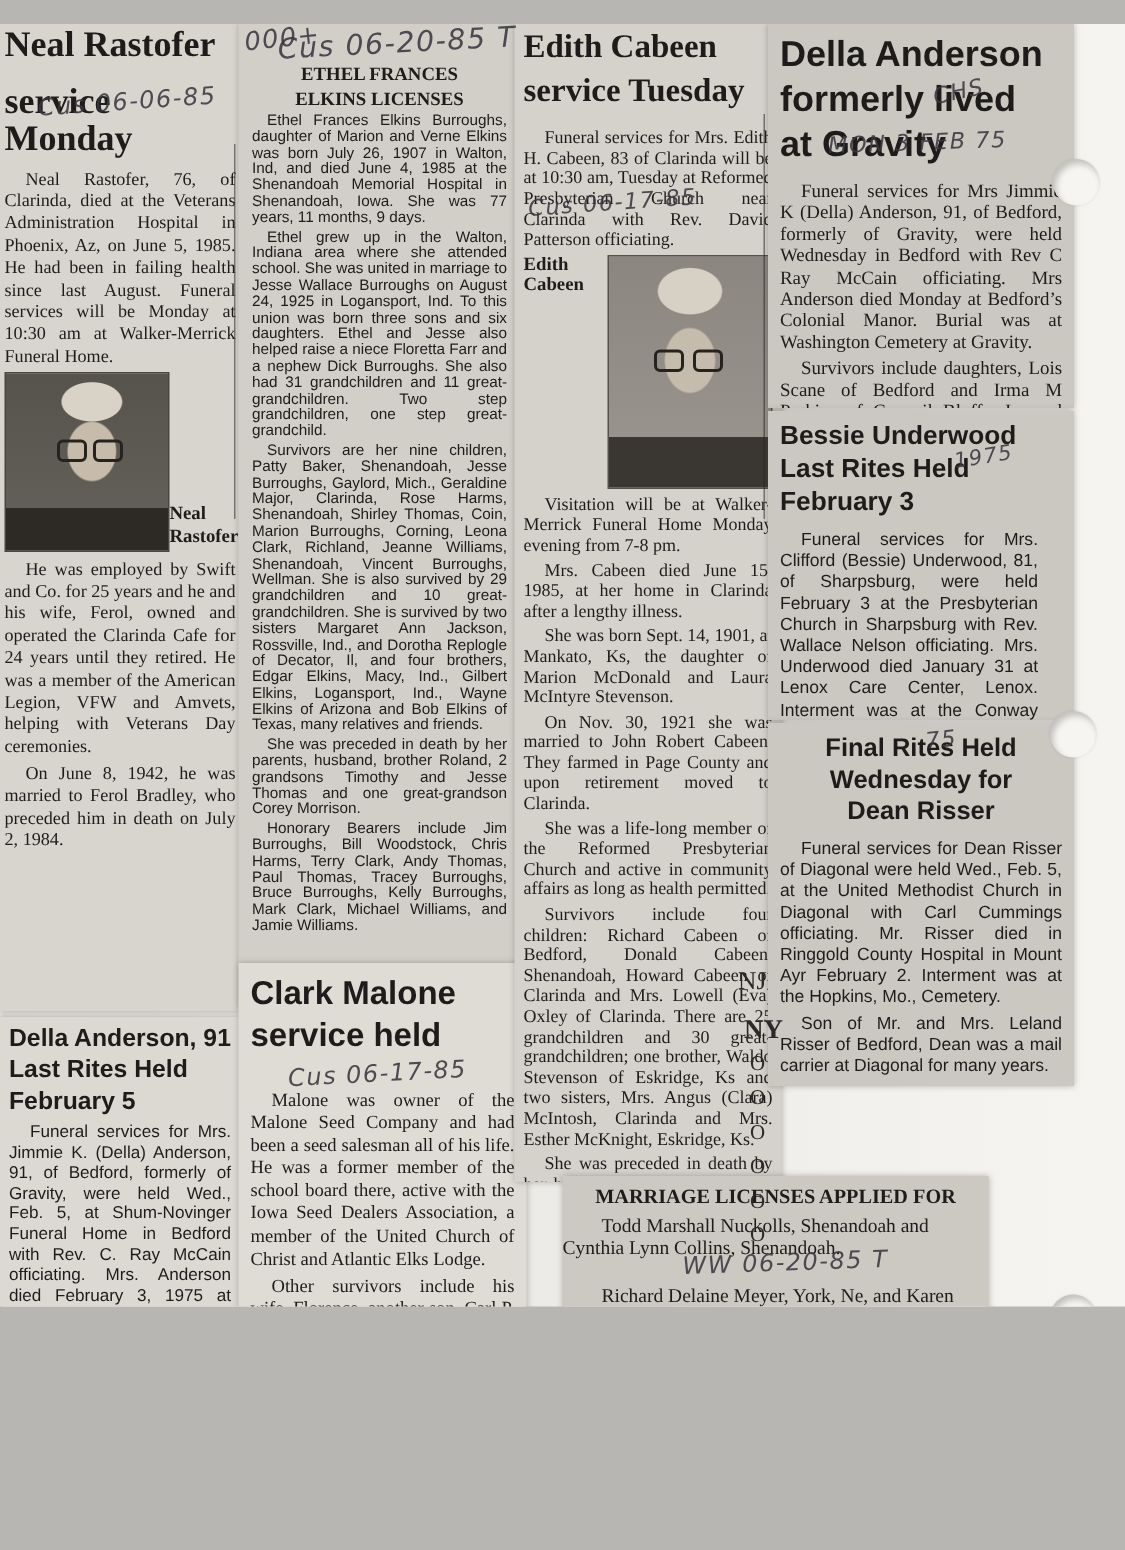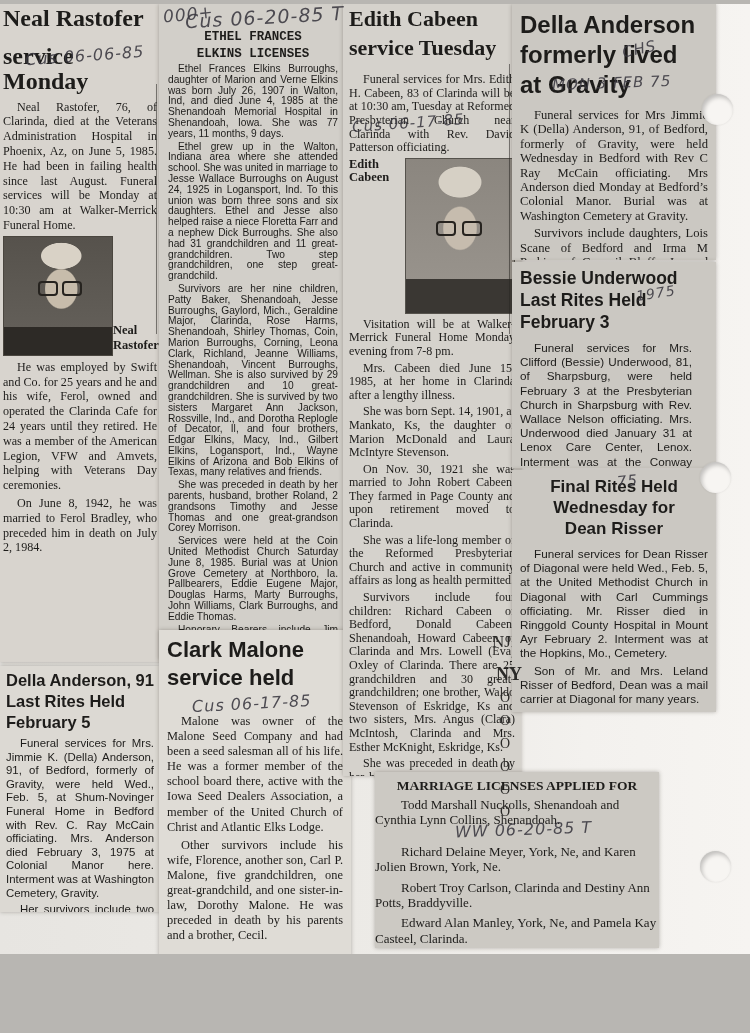--- a/index.html
+++ b/index.html
@@ -1,28 +1,28 @@
 <!DOCTYPE html>
 <html><head>
 <meta charset="utf-8">
 <style>
   html,body{margin:0;padding:0;background:#b8b6b2;}
   .page{
-    position:relative;width:750px;height:950px;margin:4px auto;overflow:hidden;
+    position:relative;width:750px;height:855px;margin:16px auto;overflow:hidden;
     background:linear-gradient(90deg,#e7e5e1 0%,#edebe7 55%,#f3f1ee 78%,#f6f4f1 100%);
     font-family:"Liberation Serif", serif;color:#1d1c1a;
   }
   .clip{position:absolute;overflow:hidden;box-shadow:0 0 4px rgba(60,55,45,.35);}
   .clip p{margin:0 0 3px 0;text-align:justify;text-indent:14px;}
   .sans{font-family:"Liberation Sans", sans-serif;}
 
   
   .head-serif{font-family:"Liberation Serif",serif;font-weight:bold;line-height:1.05;margin:0;}
   .head-sans{font-family:"Liberation Sans",sans-serif;font-weight:bold;line-height:1.18;margin:0;}
-  .head-caps{font-family:Liberation Mono, monospace;font-weight:bold;text-align:center;margin:2px 0 3px;}
+  .head-caps{font-family:Liberation Serif, serif;font-weight:bold;text-align:center;margin:2px 0 3px;}
 
   
   .clipA{left:0;top:0;width:162px;height:658px;background:#d8d4ce;padding:2px 5px 0 3px;box-sizing:border-box;}
   .clipA .t1{font-size:24px;}
   .clipA .t2{font-size:24px;margin-top:13px;}
   .clipA .body{font-size:12.1px;line-height:14.8px;margin-top:5px;}
   .photo-row{display:flex;margin:3px 0 4px 0;}
   .photoA{width:110px;height:120px;position:relative;background:
       radial-gradient(ellipse 34px 22px at 53% 16%, #d9d2c6 58%, rgba(0,0,0,0) 61%),
       radial-gradient(ellipse 27px 33px at 53% 44%, #c7bcab 58%, rgba(0,0,0,0) 62%),
@@ -124,21 +124,20 @@
   </div>
 
   <div class="clip clipC sans">
     <div class="head-caps hl">ETHEL FRANCES</div>
     <div class="head-caps hl">ELKINS LICENSES</div>
     <div class="body">
       <p>Ethel Frances Elkins Burroughs, daughter of Marion and Verne Elkins was born July 26, 1907 in Walton, Ind, and died June 4, 1985 at the Shenandoah Memorial Hospital in Shenandoah, Iowa. She was 77 years, 11 months, 9 days.</p>
       <p>Ethel grew up in the Walton, Indiana area where she attended school. She was united in marriage to Jesse Wallace Burroughs on August 24, 1925 in Logansport, Ind. To this union was born three sons and six daughters. Ethel and Jesse also helped raise a niece Floretta Farr and a nephew Dick Burroughs. She also had 31 grandchildren and 11 great-grandchildren. Two step grandchildren, one step great-grandchild.</p>
       <p>Survivors are her nine children, Patty Baker, Shenandoah, Jesse Burroughs, Gaylord, Mich., Geraldine Major, Clarinda, Rose Harms, Shenandoah, Shirley Thomas, Coin, Marion Burroughs, Corning, Leona Clark, Richland, Jeanne Williams, Shenandoah, Vincent Burroughs, Wellman. She is also survived by 29 grandchildren and 10 great-grandchildren. She is survived by two sisters Margaret Ann Jackson, Rossville, Ind., and Dorotha Replogle of Decator, Il, and four brothers, Edgar Elkins, Macy, Ind., Gilbert Elkins, Logansport, Ind., Wayne Elkins of Arizona and Bob Elkins of Texas, many relatives and friends.</p>
       <p>She was preceded in death by her parents, husband, brother Roland, 2 grandsons Timothy and Jesse Thomas and one great-grandson Corey Morrison.</p>
-      <p>Services were held at the Coin United Methodist Church Saturday June 8, 1985. Burial was at Union Grove Cemetery at Northboro, Ia. Pallbearers, Eddie Eugene Major, Douglas Harms, Marty Burroughs, John Williams, Clark Burroughs, and Eddie Thomas.</p>
       <p>Honorary Bearers include Jim Burroughs, Bill Woodstock, Chris Harms, Terry Clark, Andy Thomas, Paul Thomas, Tracey Burroughs, Bruce Burroughs, Kelly Burroughs, Mark Clark, Michael Williams, and Jamie Williams.</p>
 
     </div>
   </div>
 
   <div class="clip clipD">
     <div class="head-sans hl">Clark Malone</div>
     <div class="head-sans hl">service held</div>
     <div class="body">
       <p>Malone was owner of the Malone Seed Company and had been a seed salesman all of his life. He was a former member of the school board there, active with the Iowa Seed Dealers Association, a member of the United Church of Christ and Atlantic Elks Lodge.</p>

